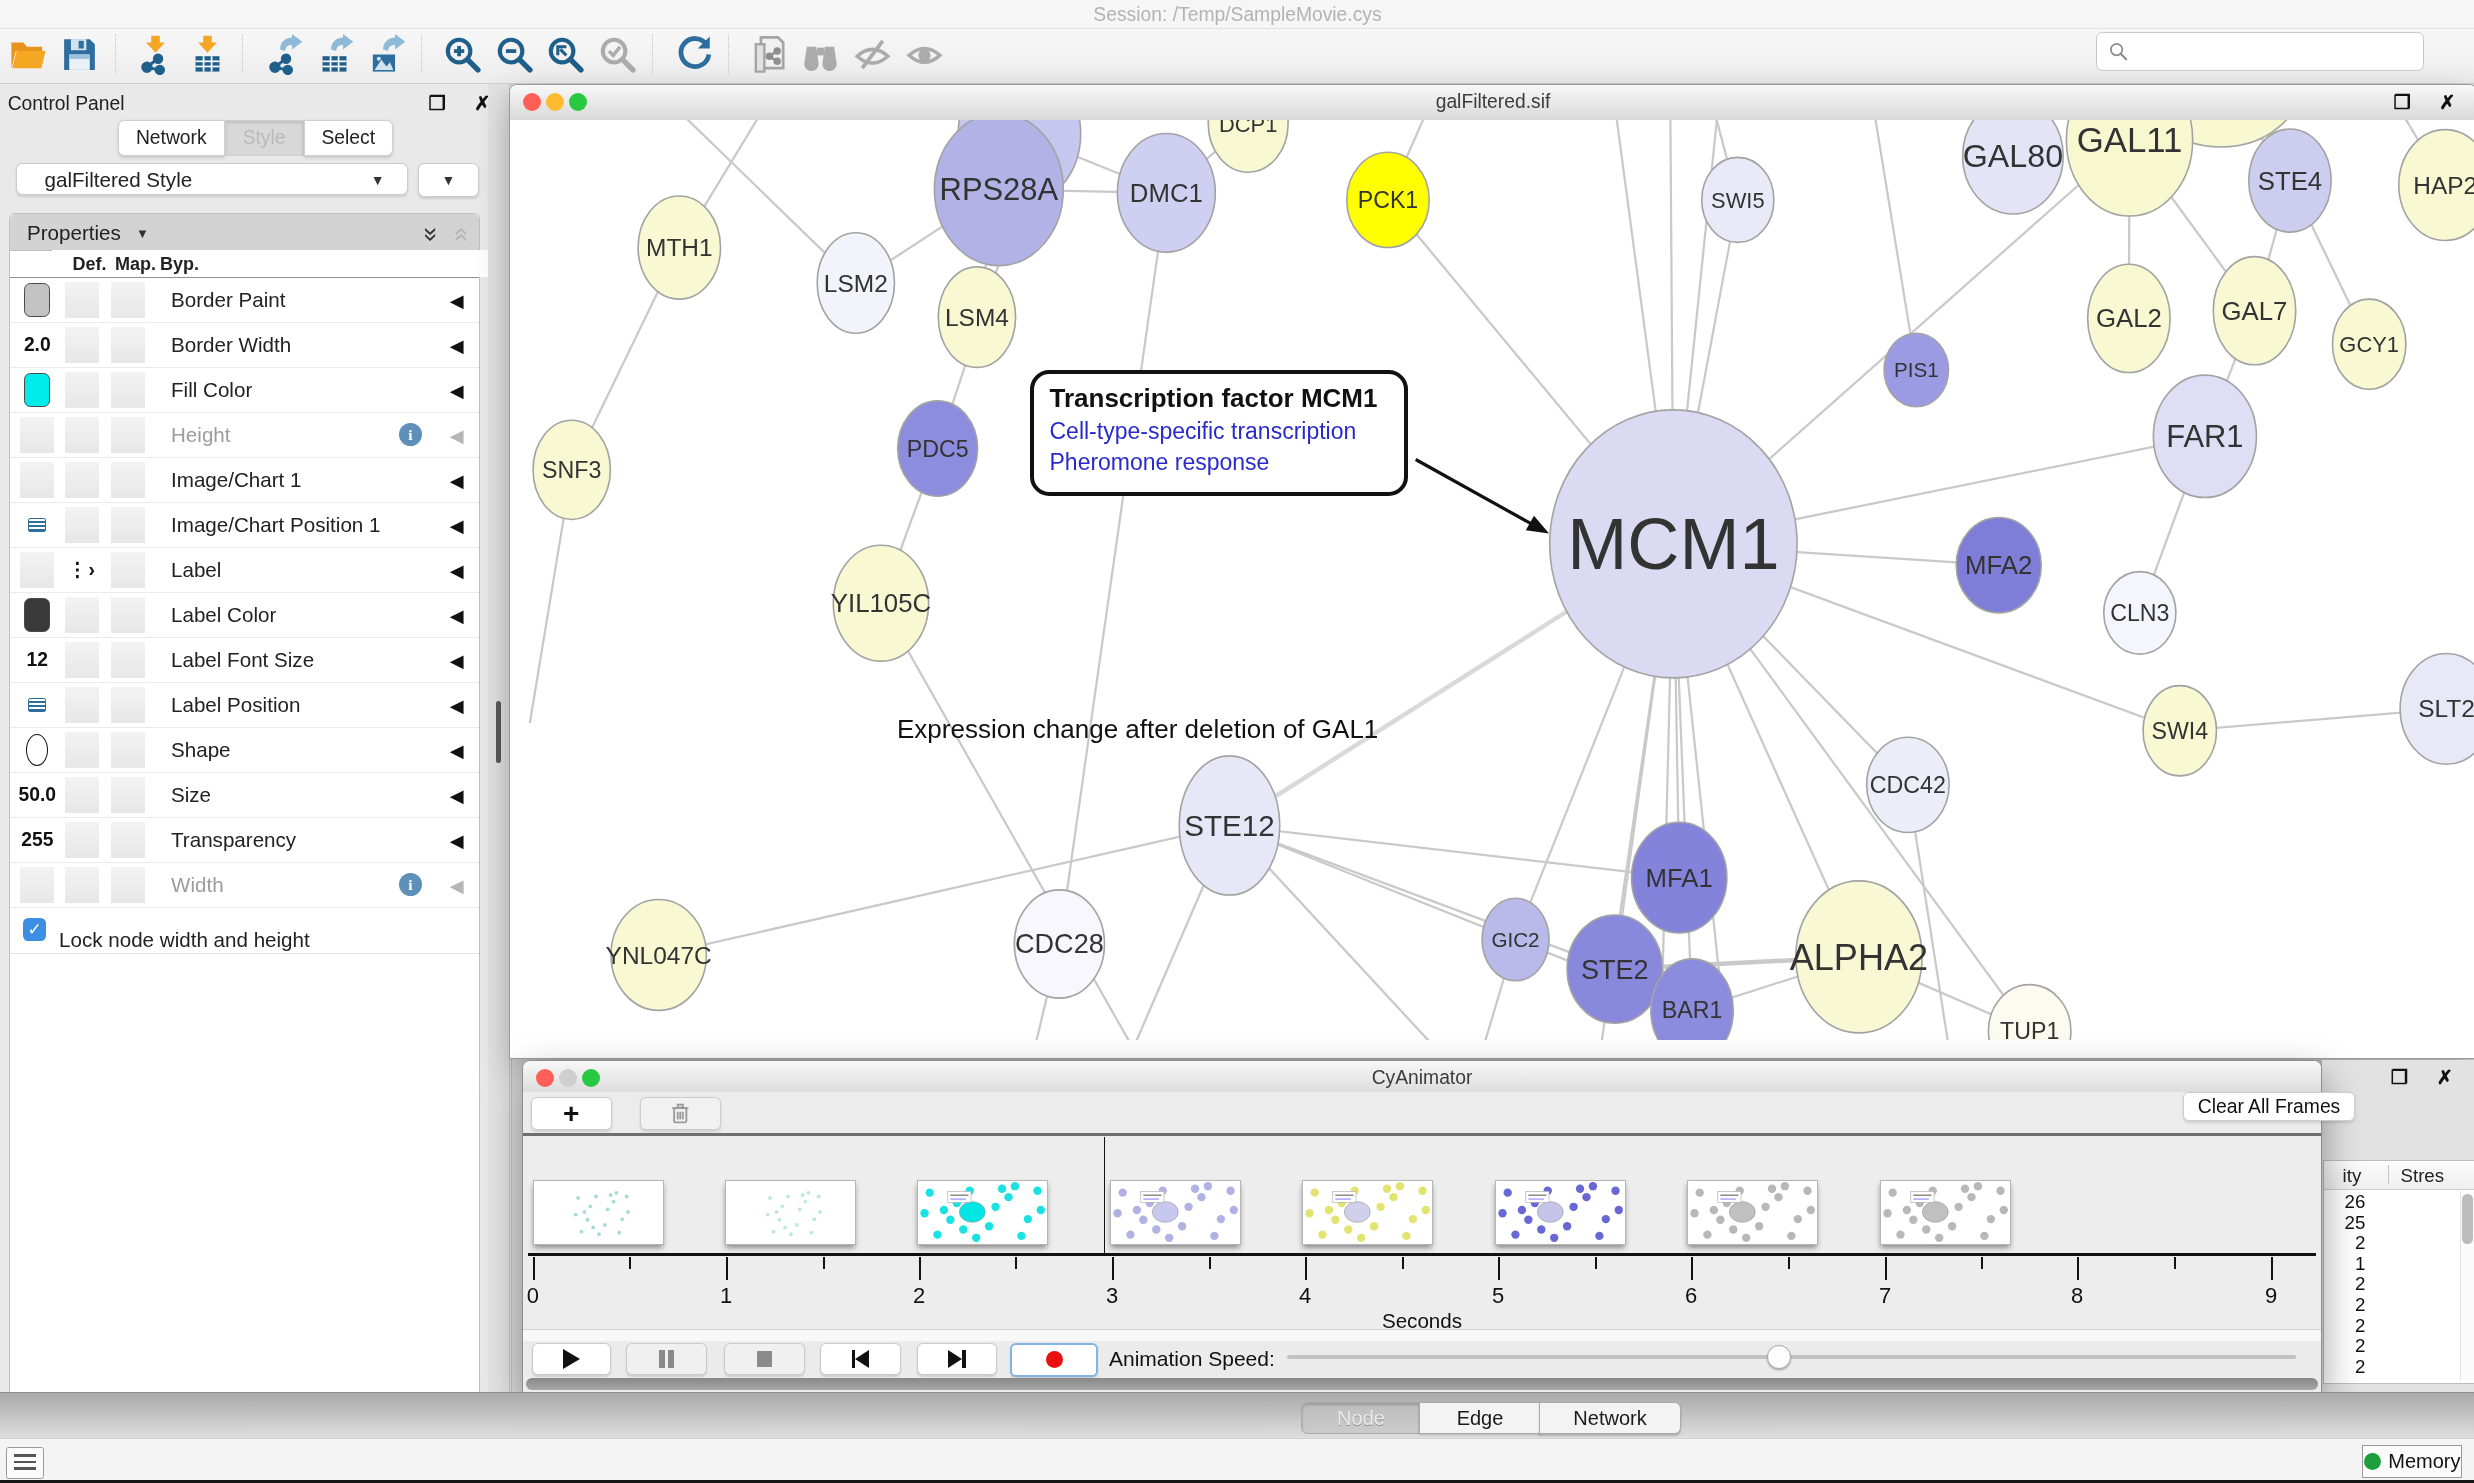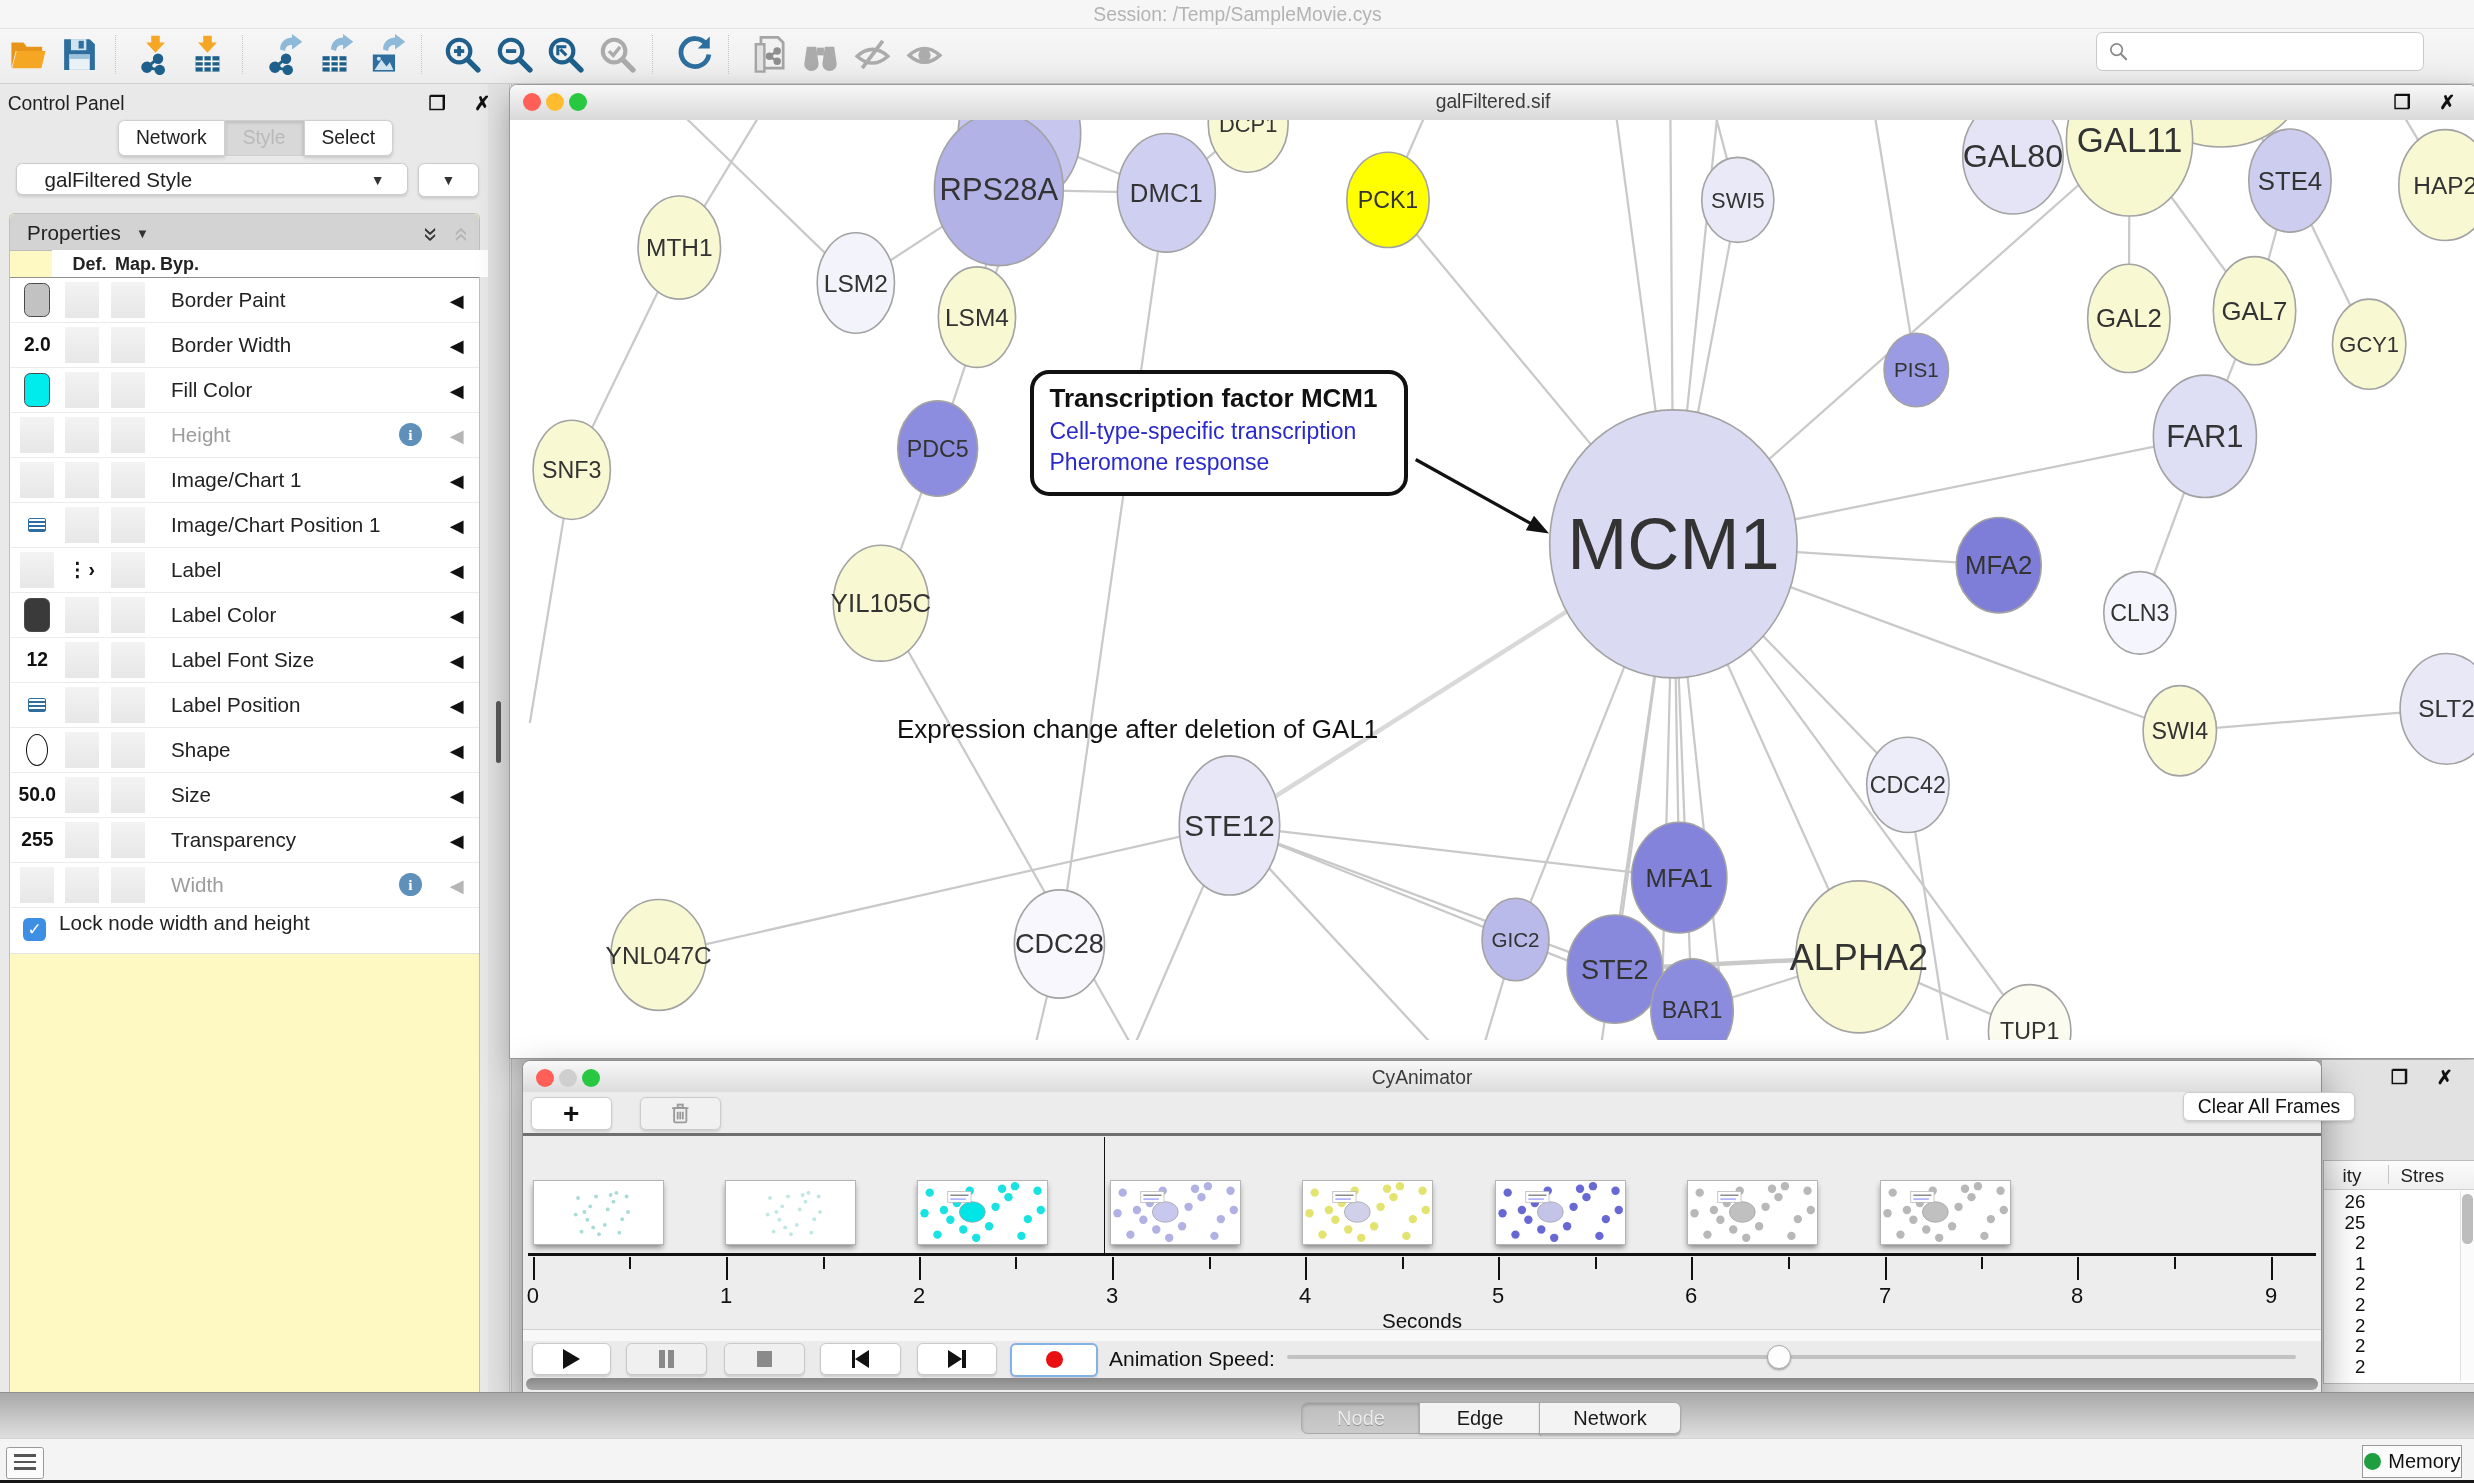--- a/index.html
+++ b/index.html
@@ -22,21 +22,21 @@
   .cp-tab{display:inline-block;padding:5.8px 17px;font-size:19.3px;background:#fff;border:0.6px solid #cfcfcf;color:#222;
      box-shadow:0 1.9px 3.2px rgba(0,0,0,.15);position:relative;}
   .cp-tab.first{border-radius:6.4px 0 0 6.4px;}
   .cp-tab.last{border-radius:0 6.4px 6.4px 0;}
   .cp-tab.sel{background:#d8d8d8;color:#b9b9b9;box-shadow:inset 0 1.9px 3.2px rgba(0,0,0,.12);}
   #style-select{left:15.5px;top:79px;width:392px;height:32px;background:#fff;border:0.6px solid #ccc;border-radius:6.4px;
      box-shadow:0 1.9px 2.6px rgba(0,0,0,.12);font-size:20.6px;color:#222;line-height:32px;padding-left:28px;box-sizing:border-box;}
   #style-select .caret{position:absolute;right:22px;top:0;font-size:14px;color:#333;}
   #style-menu-btn{left:418px;top:79px;width:59px;height:32px;background:#fff;border:0.6px solid #ccc;border-radius:6.4px;
      box-shadow:0 1.9px 2.6px rgba(0,0,0,.12);text-align:center;font-size:14px;line-height:32px;color:#333;}
-  #props-panel{left:9px;top:129px;width:469px;height:1253px;background:#fef9c3;border:0.6px solid #c0c0c0;border-radius:5.2px;}
+  #props-panel{left:9px;top:129px;width:469px;height:1253px;background:#ffffff;border:0.6px solid #c0c0c0;border-radius:5.2px;}
   #props-header{left:0;top:0;width:100%;height:36px;background:#d3d3d3;border-radius:5.2px 5.2px 0 0;border-bottom:0.6px solid #bdbdbd;}
   #props-header .ttl{position:absolute;left:17px;top:7px;font-size:20.6px;color:#222;}
   #props-header .hcaret{position:absolute;left:126px;top:11.6px;font-size:13px;color:#333;}
   .dchev{position:absolute;top:5.2px;font-size:26px;color:#333;transform:rotate(90deg);}
   .dchev.up{transform:rotate(-90deg);color:#b5b5b5;}
   #prop-cols{left:12px;top:36px;width:100%;height:27px;background:#fff;margin-left:30px;}
   #prop-cols span{position:absolute;top:3.9px;font-size:18px;font-weight:bold;color:#222;}
   #prop-rows{left:0;top:63px;width:100%;border-top:1.3px solid #8f8f8f;}
   .prow{position:relative;width:100%;height:44px;border-bottom:1.3px solid #ebebeb;background:#fff;}
   .pcell{position:absolute;top:3.9px;width:34px;height:36px;background:linear-gradient(#f3f3f3,#e7e7e7);}
@@ -50,21 +50,21 @@
   .disc-ic{font-size:19.3px;font-weight:bold;color:#111;letter-spacing:1.3px;}
   .plabel{position:absolute;left:161px;top:10.3px;font-size:20.6px;color:#222;}
   .plabel.gray{color:#9c9c9c;}
   .parrow{position:absolute;right:15.5px;top:11.6px;font-size:18px;color:#111;}
   .parrow.gray{color:#b5b5b5;}
   .pinfo{position:absolute;right:57px;top:9.7px;width:23px;height:23px;border-radius:50%;background:#5e90ba;color:#fff;
      text-align:center;font-size:15.5px;line-height:23px;font-weight:bold;font-family:"Liberation Serif",serif;}
   #lock-row{position:relative;width:100%;height:45px;background:#fff;border-bottom:1.3px solid #e3e3e3;}
   #lock-check{position:absolute;left:13px;top:10.3px;width:23px;height:23px;background:#3d8fe4;border-radius:5.2px;color:#fff;
      text-align:center;line-height:23px;font-size:17px;}
-  #lock-label{position:absolute;left:49px;top:3px;font-size:20.6px;color:#222;}
+  #lock-label{position:absolute;left:49px;top:20px;font-size:20.6px;color:#222;}
   .cp-bottom-tabs{left:0;top:1310px;width:100%;text-align:center;}
   
   #splitter{left:488px;top:84px;width:21px;height:1308px;background:#e3e3e3;border-right:0.6px solid #c8c8c8;}
   #splitter .handle{position:absolute;left:7.7px;top:617px;width:5.8px;height:62px;background:#5a5a5a;border-radius:3.2px;}
   
   #net-window{left:509px;top:84px;width:1966px;height:973px;background:#fff;border:0.6px solid #9a9a9a;border-radius:7.7px 7.7px 0 0;
      box-shadow:0 13px 32px rgba(0,0,0,.3);}
   .titlebar{position:absolute;left:0;top:0;width:100%;height:35px;background:linear-gradient(#f8f8f8,#d9d9d9);
      border-bottom:0.6px solid #b4b4b4;border-radius:7.7px 7.7px 0 0;}
   .tl{position:absolute;top:8.4px;width:18px;height:18px;border-radius:50%;}

